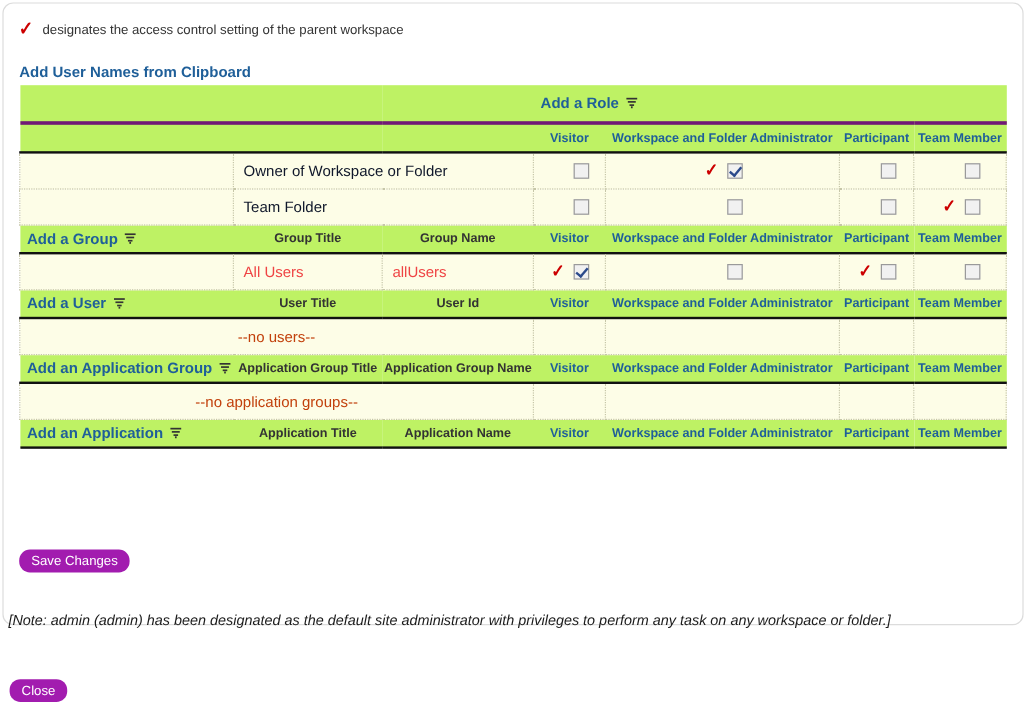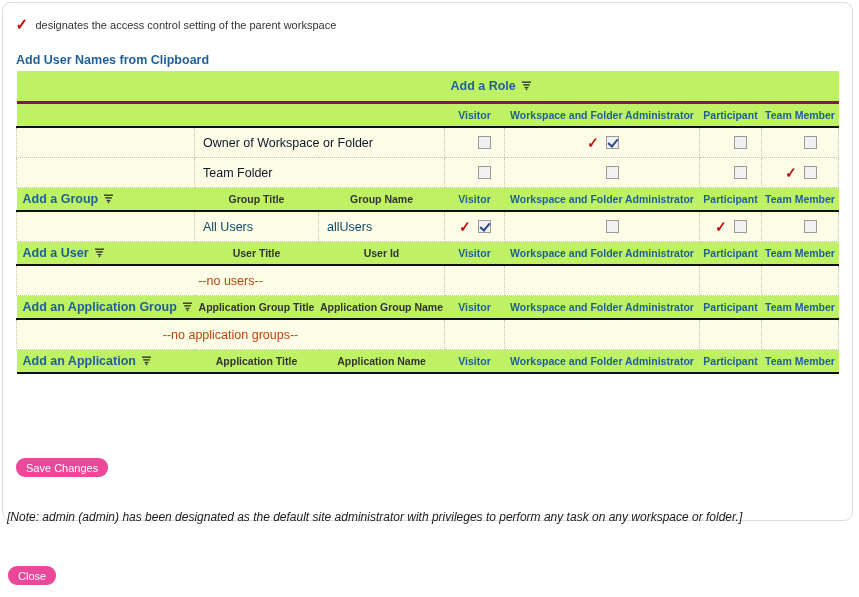--- a/index.html
+++ b/index.html
@@ -114,21 +114,21 @@
   tr.data td.first { border-left: 1px dotted #c6c6a8; }
   tr.data td.nm {
     padding-left: 8px;
     font-size: 12.5px;
     color: #0f172a;
     text-align: left;
   }
   tr.data td.nm-link {
     padding-left: 8px;
     font-size: 12.5px;
-    color: #0c4a6e;
+    color: #ef4444;
     text-align: left;
     cursor: pointer;
   }
   tr.data td.empty-msg {
     text-align: center;
     font-size: 12.5px;
     color: #c2410c;
   }
   td.cb-cell { text-align: center; }
 
@@ -176,21 +176,21 @@
     vertical-align: -1px;
     margin-left: 5px;
   }
   .funnel svg { display: block; }
 
   
   .btn {
     display: inline-flex;
     align-items: center;
     justify-content: center;
-    background: #ec4899;
+    background: #a21caf;
     color: #ffffff;
     border: none;
     border-radius: 9px;
     font-size: 11px;
     font-family: "Liberation Sans", sans-serif;
     cursor: pointer;
     padding: 0 10px;
     height: 19px;
     white-space: nowrap;
   }

